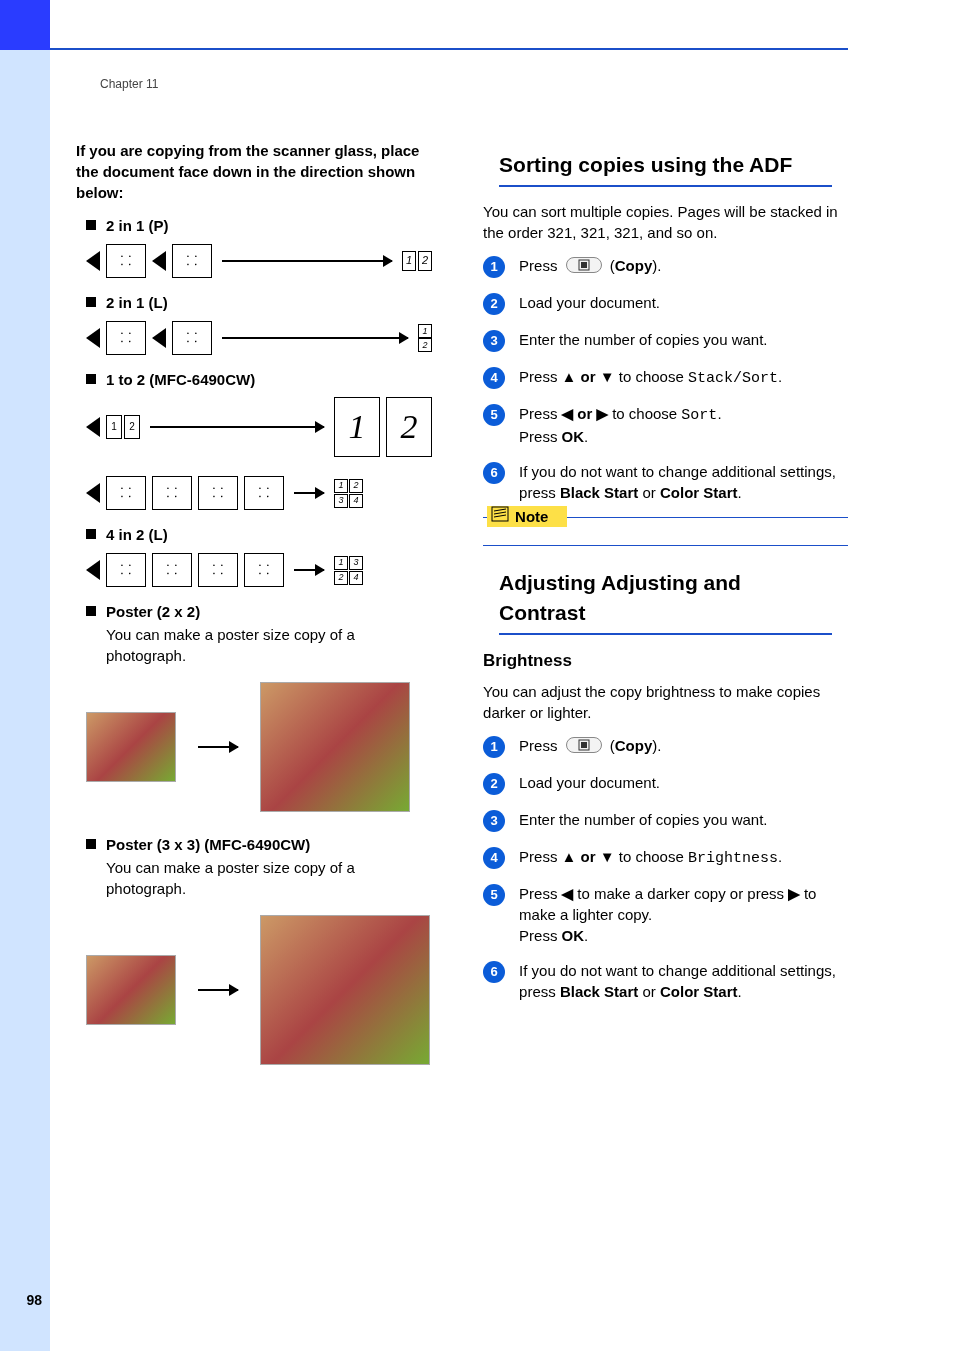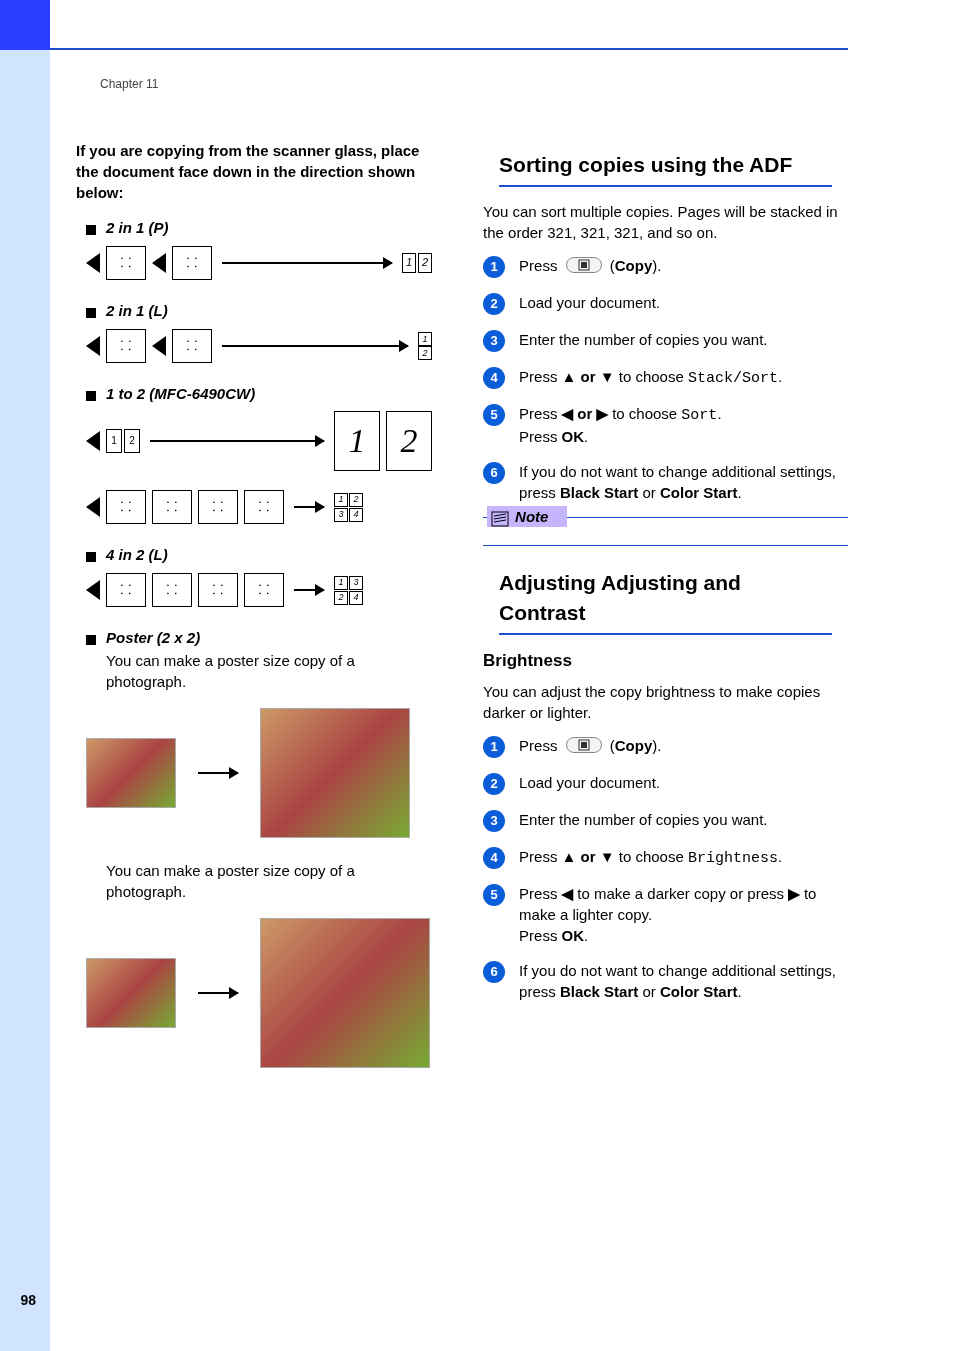--- a/index.html
+++ b/index.html
@@ -2,29 +2,29 @@
 <html><head>
 <meta charset="utf-8">
 <style>
   * { box-sizing: border-box; margin: 0; padding: 0; }
   body { font-family: Arial, Helvetica, sans-serif; font-size: 15px; color: #000; line-height: 1.4; background:#fff; }
   .page { width: 908px; min-height: 1351px; position: relative; padding: 0 60px 80px 60px; }
   .topline { position:absolute; top:48px; left:50px; right:60px; height:2px; background:#1b4fc9; }
   .sidebar { position:absolute; top:0; left:0; width:50px; bottom:0; background:#d0e4ff; }
   .sidebar::before { content:""; position:absolute; top:0; left:0; right:0; height:50px; background:#2a3cff; }
   .chapter { position:absolute; top:76px; left:100px; font-size:12px; color:#444; }
-  .pgnum-box { position:absolute; bottom:40px; left:0; width:50px; text-align:right; padding-right:14px; font-weight:bold; font-size:14px; }
+  .pgnum-box { position:absolute; bottom:40px; left:0; width:50px; text-align:right; padding-right:8px; font-weight:bold; font-size:14px; }
   .content { display:flex; gap:51px; padding-top:140px; padding-left:16px; }
   .col { width:400px; }
   .col-right { width:410px; }
   h2.section { font-size:21px; font-weight:bold; border-bottom:2px solid #1b4fc9; padding-bottom:6px; margin:10px 16px 14px; }
   h3.subsection { font-size:17px; font-weight:bold; margin:14px 0 8px; }
   .bold { font-weight:bold; }
   .para { margin-bottom:12px; }
-  .item { display:flex; align-items:center; margin:14px 0 2px;font-style:italic; }
+  .item { display:flex; align-items:flex-start; margin:6px 0 2px; }
   .sq { width:10px; height:10px; background:#000; margin:5px 10px 0 10px; flex:none; }
   .item-label { font-weight:bold; }
   .diagram { margin-left:10px; margin-bottom:8px; height:46px; display:flex; align-items:center; gap:6px; }
   .tri { width:0; height:0; border-top:10px solid transparent; border-bottom:10px solid transparent; border-right:14px solid #000; }
   .pbox { border:1px solid #000; width:40px; height:34px; display:flex; align-items:center; justify-content:center; font-size:13px; }
   .arrow-long { height:2px; background:#000; flex:1; margin:0 4px; position:relative; }
   .arrow-long::after { content:""; position:absolute; right:-1px; top:-5px; width:0;height:0;border-top:6px solid transparent;border-bottom:6px solid transparent;border-left:10px solid #000; }
   .grid-small { display:grid; grid-template-columns:repeat(2,14px); grid-template-rows:repeat(2,14px); gap:1px; }
   .grid-small span, .hv span { border:1px solid #000; display:flex; align-items:center; justify-content:center; font-size:9px; font-style:italic; background:#fff; }
   .hv { display:flex; flex-direction:column; }
@@ -34,21 +34,21 @@
   .photo-ph { background:linear-gradient(135deg,#c96,#a44,#7a3); border:1px solid #aaa; }
   .step { display:flex; gap:14px; margin-bottom:14px; align-items:flex-start; }
   .step-num { width:22px; height:22px; border-radius:50%; color:#fff; font-weight:bold; font-size:13px; display:flex; align-items:center; justify-content:center; flex:none; margin-top:1px; }
   .c1{background:#0b5cd8;} .c2{background:#0b5cd8;} .c3{background:#0b5cd8;} .c4{background:#0b5cd8;} .c5{background:#0b5cd8;} .c6{background:#0b5cd8;}
   .step-body { flex:1; }
   .mono { font-family:"Courier New",monospace; }
   .key-arrow { font-family:Arial; }
   .btn-copy { display:inline-flex; align-items:center; border:1px solid #888; border-radius:12px; padding:1px 10px; margin:0 4px; background:#f3f3f3; }
   .btn-copy svg { width:14px; height:12px; }
   .note-box { border-top:1px solid #1b4fc9; border-bottom:1px solid #1b4fc9; padding:10px 4px 12px; margin:8px 0 22px; }
-  .note-head { display:flex; align-items:flex-end; gap:6px; font-weight:bold; margin:-22px 0 6px 0; background:#c4b5fd; width:80px; padding:0 4px;font-style:italic; }
+  .note-head { display:flex; align-items:flex-start; gap:6px; font-weight:bold; margin:-22px 0 6px 0; background:#fde047; width:80px; padding:0 4px; }
   .note-head svg { width:18px; height:16px; }
   .indent { margin-left:30px; }
 </style>
 </head>
 <body>
 
 <div class="page">
   <div class="sidebar"></div>
   <div class="topline"></div>
   <div class="chapter">Chapter 11</div>
@@ -144,20 +144,24 @@
         <span class="sq"></span>
         <span class="item-label">Poster (2 x 2)</span>
       </div>
       <p class="para indent">You can make a poster size copy of a photograph.</p>
       <div class="poster-row">
         <div class="photo-ph" style="width:90px;height:70px;"></div>
         <div class="arrow-long" style="width:40px;flex:none;"></div>
         <div class="photo-ph" style="width:150px;height:130px;"></div>
       </div>
 
+      <div class="item">
+        <span class="sq"></span>
+        <span class="item-label">Poster (3 x 3) (MFC-6490CW)</span>
+      </div>
       <p class="para indent">You can make a poster size copy of a photograph.</p>
       <div class="poster-row">
         <div class="photo-ph" style="width:90px;height:70px;"></div>
         <div class="arrow-long" style="width:40px;flex:none;"></div>
         <div class="photo-ph" style="width:170px;height:150px;"></div>
       </div>
     </div>
 
     <div class="col-right">
       <h2 class="section">Sorting copies using the ADF</h2>

